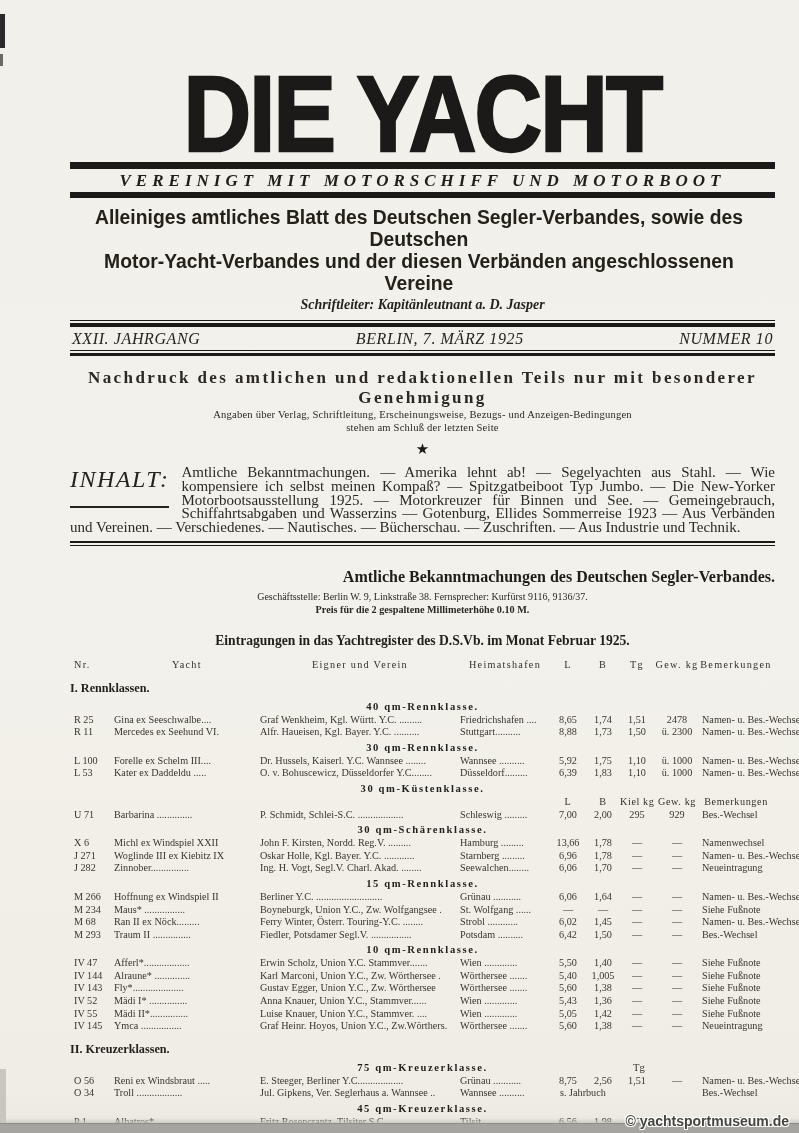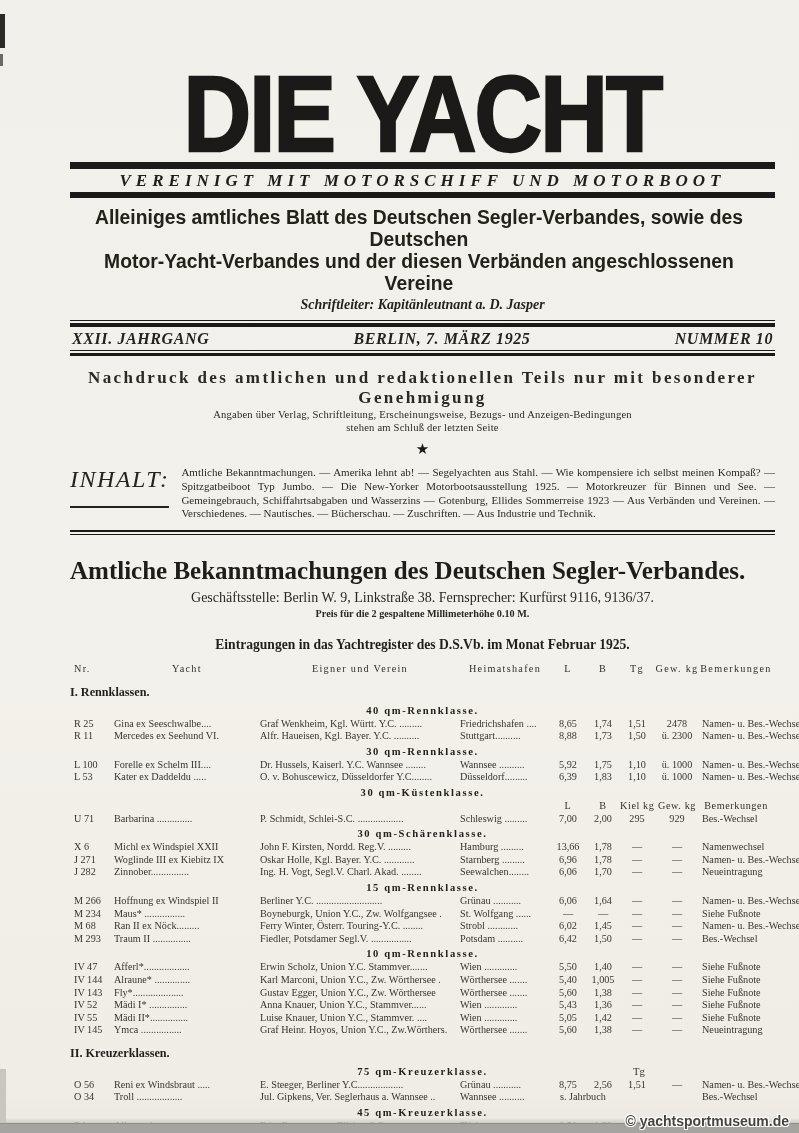--- a/index.html
+++ b/index.html
@@ -16,36 +16,36 @@
   .bar.thin{height:6px;}
   .tagline{margin:2px 0 1px;text-align:justify;font-style:italic;font-weight:bold;font-size:17px;
     letter-spacing:5px;color:#201e1b;white-space:nowrap;display:flex;justify-content:center;}
   .tagline span{flex:0 0 auto;}
   .official{margin-top:8px;text-align:center;font-family:"Liberation Sans","DejaVu Sans",sans-serif;
     font-weight:bold;font-size:19.5px;line-height:22px;color:#232119;transform:scaleX(.99);transform-origin:left;}
   .editor{margin-top:3px;text-align:center;font-style:italic;font-weight:bold;font-size:14px;color:#26231f;}
 
   .rule-a{margin-top:7px;height:2px;border-top:1px solid #1b1a18;border-bottom:4px solid #1b1a18;}
   .issue-row{display:flex;justify-content:space-between;align-items:center;padding:3px 2px 2px;
-    font-style:italic;font-weight:bold;font-size:16px;letter-spacing:.6px;color:#26231f;}
+    font-style:italic;font-weight:normal;font-size:16px;letter-spacing:.6px;color:#26231f;}
   .rule-b{height:2px;border-top:1px solid #1b1a18;border-bottom:3px solid #1b1a18;}
 
   .notice{margin-top:12px;text-align:center;color:#2c2925;}
   .notice .n1{font-weight:bold;font-size:17px;letter-spacing:2.4px;}
   .notice .n2,.notice .n3{font-size:10.6px;line-height:13px;letter-spacing:.2px;}
   .star{margin-top:6px;text-align:center;font-size:15px;color:#1b1a18;}
 
   .inhalt{margin-top:8px;min-height:58px;}
   .inhalt-label{float:left;font-style:italic;font-size:24px;letter-spacing:1.5px;line-height:1;
     border-bottom:2.5px solid #26231f;padding-bottom:15px;margin:1px 12px 2px 0;}
-  .inhalt-text{text-align:justify;font-size:11px;line-height:13.8px;color:#2c2925;}
+  .inhalt-text{text-align:justify;font-size:15px;line-height:13.8px;color:#2c2925;}
   .rule-c{margin-top:6px;height:2px;border-top:2px solid #1b1a18;border-bottom:1px solid #1b1a18;clear:both;}
 
-  .ann-title{margin-top:22px;text-align:left;font-weight:bold;font-size:25px;color:#1f1d19;}
-  .ann-office{margin-top:5px;text-align:center;font-size:14px;color:#2b2823;}
+  .ann-title{margin-top:22px;text-align:right;font-weight:bold;font-size:16px;color:#1f1d19;}
+  .ann-office{margin-top:5px;text-align:center;font-size:10px;color:#2b2823;}
   .ann-price{margin-top:2px;text-align:center;font-weight:bold;font-size:10.2px;color:#2b2823;}
   .reg-title{margin-top:18px;text-align:center;font-weight:bold;font-size:13.6px;color:#211f1b;}
 
   
   .register{margin-top:10px;color:#38352f;}
   .part-heading{margin:9px 0 5px;font-weight:bold;font-size:12.2px;color:#211f1b;}
   .trow{display:grid;grid-template-columns:44px 146px 200px 90px 36px 34px 34px 46px 72px;
     font-size:10.2px;line-height:12.6px;}
   .trow .c{white-space:nowrap;overflow:visible;}
   .thead{margin-bottom:2px;}

